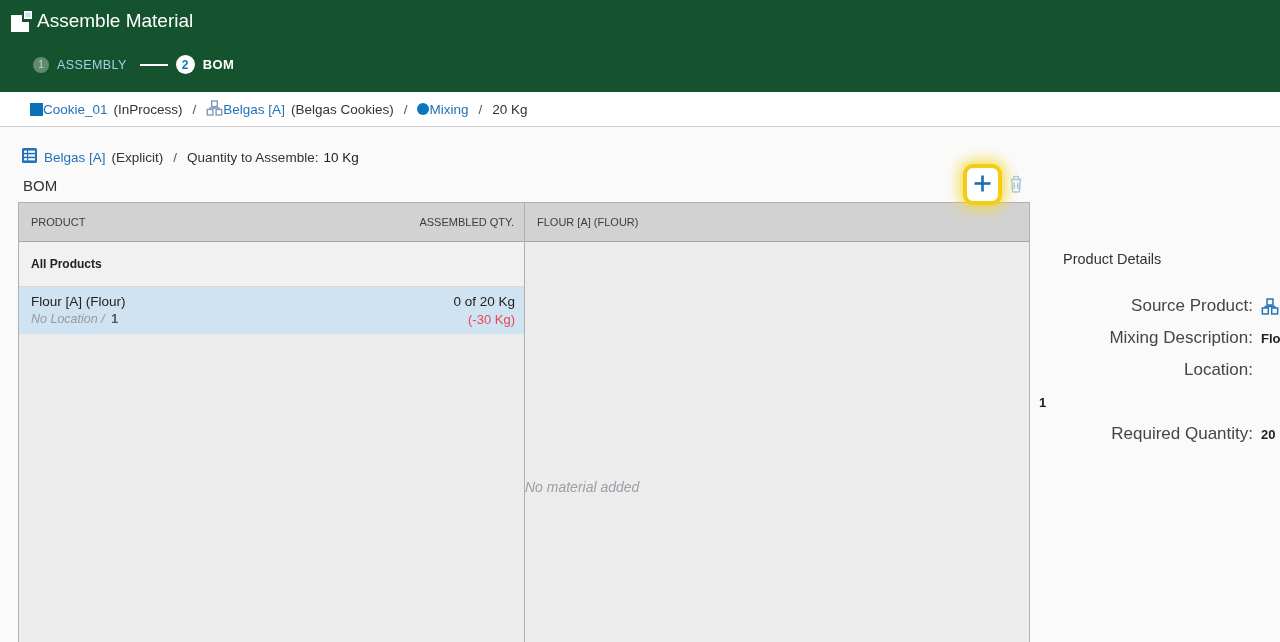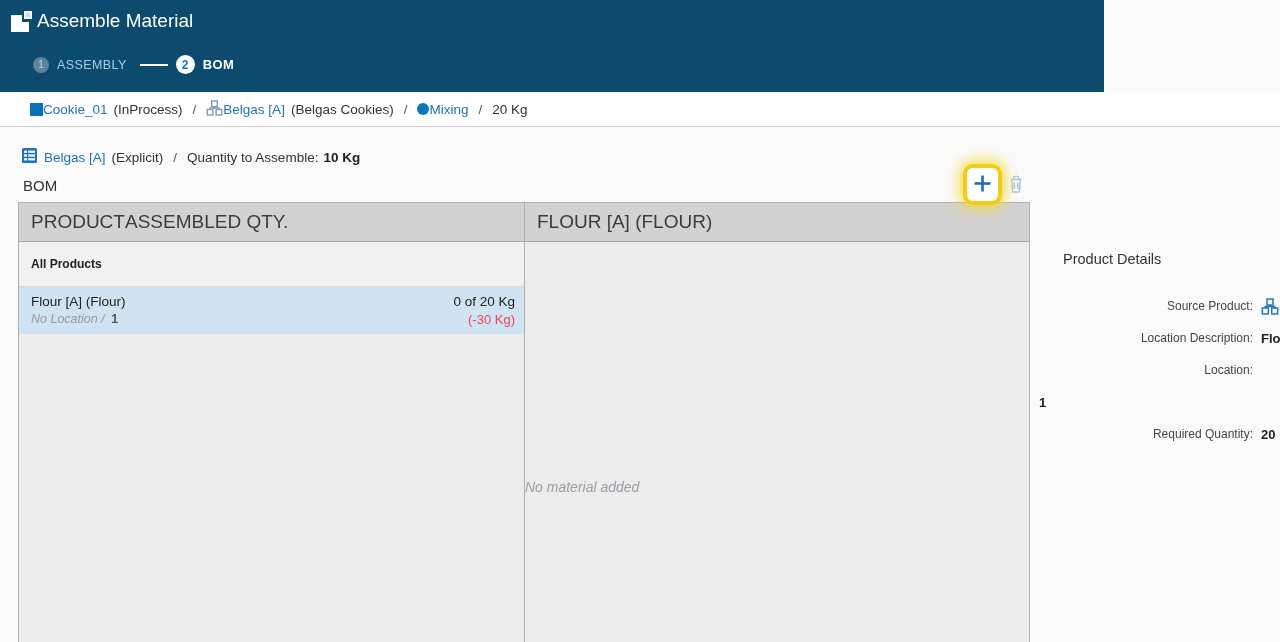--- a/index.html
+++ b/index.html
@@ -5,21 +5,21 @@
   * { margin:0; padding:0; box-sizing:border-box; }
   html,body { width:1280px; height:642px; }
   body {
     position:relative; overflow:hidden;
     background:#fafafa;
     font-family:"Liberation Sans", sans-serif;
     color:#333;
   }
 
   
-  .app-header { position:absolute; top:0; left:0; width:1104px; height:92px; background:#0c4a6e; }
+  .app-header { position:absolute; top:0; left:0; width:1280px; height:92px; background:#14532d; }
   .logo { position:absolute; left:11px; top:11px; width:21px; height:21px; }
   .app-title { position:absolute; left:37px; top:10px; color:#ffffff; font-size:19px; font-weight:400; }
 
   .steps { position:absolute; left:33px; top:55px; display:flex; align-items:center; }
   .step-circle { border-radius:50%; display:flex; align-items:center; justify-content:center; flex:none; }
   .step1 .step-circle { width:16px; height:16px; background:rgba(255,255,255,0.32); color:rgba(255,255,255,0.65); font-size:10px; }
   .step1 .step-label { color:#a7cde9; font-size:12.5px; letter-spacing:0.4px; margin-left:8px; }
   .connector { width:28px; height:2px; background:#ffffff; margin:0 8px 0 13px; }
   .step2 .step-circle { width:19px; height:19px; background:#ffffff; color:#0a78be; font-size:12px; font-weight:700; }
   .step2 .step-label { color:#ffffff; font-size:13px; font-weight:700; letter-spacing:0.4px; margin-left:8px; }
@@ -36,41 +36,41 @@
   .crumb-annot { margin-left:6px; color:#333; }
   .crumb-sep { color:#555; margin:0 10px; }
   .sq-icon { width:13px; height:13px; background:#0c71b4; flex:none; }
   .dot-icon { width:12px; height:12px; border-radius:50%; background:#0a78be; flex:none; }
   .crumb-plain { color:#333; }
 
   
   .subcrumb { position:absolute; top:148px; left:22px; display:flex; align-items:center; font-size:13.5px; color:#333; }
   .subcrumb .crumb-link { margin-left:7px; }
   .qty-label { color:#333; }
-  .qty-value { font-weight:700; color:#222; margin-left:5px; }
+  .qty-value { font-weight:400; color:#222; margin-left:5px; }
 
   .bom-label { position:absolute; top:177px; left:23px; font-size:15px; color:#333; }
 
   
   .add-button {
     position:absolute; left:963px; top:164px; width:39px; height:41px; z-index:6;
     background:#ffffff; border:4px solid #f2cd13; border-radius:10px;
     box-shadow:0 0 13px 4px rgba(246,215,45,0.8);
     display:flex; align-items:center; justify-content:center; cursor:pointer;
   }
   .trash-button { position:absolute; left:1006px; top:174px; width:20px; height:20px; cursor:pointer; }
 
   
   .panels { position:absolute; left:18px; top:202px; width:1012px; height:440px; display:flex; }
   .panel { width:506px; position:relative; border-left:1px solid #b0b0b0; }
   .panel:last-child { border-right:1px solid #b0b0b0; }
   .panel-header {
     height:40px; background:#d2d2d2; border-top:1px solid #b0b0b0; border-bottom:1px solid #a8a8a8;
-    display:flex; align-items:center; 
-    padding:0 10px 0 12px; font-size:19px; color:#3c3c3c;
+    display:flex; align-items:center; justify-content:space-between;
+    padding:0 10px 0 12px; font-size:11px; color:#3c3c3c;
   }
   .panel-body { position:absolute; top:40px; bottom:0; left:0; right:0; background:#ececec; }
 
   .group-row {
     height:45px; background:#f1f1f1; border-bottom:1px solid #d9d9d9;
     display:flex; align-items:center; padding-left:12px;
     font-weight:700; font-size:12px; color:#222; cursor:pointer;
   }
   .product-row { height:47px; background:#cfe3f3; padding:7px 9px 0 12px; cursor:pointer; }
   .row-line1 { display:flex; justify-content:space-between; font-size:13.5px; color:#222; }
@@ -81,21 +81,21 @@
   .delta-text { color:#e8494f; font-size:13px; }
 
   .empty-msg { position:absolute; top:237px; left:0; width:100%; 
     font-style:italic; color:#9aa0a6; font-size:14px; }
 
   
   .details { position:absolute; left:1031px; top:202px; width:249px; height:440px; background:#fafafa;margin-top:44px; }
   .details-title { position:absolute; top:5px; left:32px; font-size:14.5px; color:#333; }
   .details-fields { position:absolute; top:44px; left:0; width:330px; }
   .field-row { display:flex; align-items:center; height:32px; }
-  .field-label { width:222px; text-align:right; color:#454545; font-size:12px; flex:none; }
+  .field-label { width:222px; text-align:right; color:#454545; font-size:17px; flex:none; }
   .field-value { margin-left:8px; font-size:13px; color:#222; font-weight:700; display:flex; align-items:center; }
   .field-value svg { display:block; }
 </style>
 </head>
 <body>
 
 <header class="app-header">
   <span class="logo">
     <svg width="21" height="21" viewBox="0 0 21 21">
       <path d="M0 4 h11 v7 h7 v10 H0 Z" fill="#ffffff"></path>
@@ -238,21 +238,21 @@
             <rect x="5.2" y="1" width="5.6" height="5.6"></rect>
             <rect x="0.8" y="9.4" width="5.6" height="5.6"></rect>
             <rect x="9.6" y="9.4" width="5.6" height="5.6"></rect>
             <path d="M8 6.6 V8 M3.6 9.4 V8 h8.8 v1.4"></path>
           </svg>
         </span>
       </span>
     </div>
 
     <div class="field-row">
-      <span class="field-label">Location Description:</span>
+      <span class="field-label">Mixing Description:</span>
       <span class="field-value">Flo</span>
     </div>
 
     <div class="field-row">
       <span class="field-label">Location:</span>
       <span class="field-value"></span>
     </div>
 
     <div class="field-row">
       <span class="field-value">1</span>

